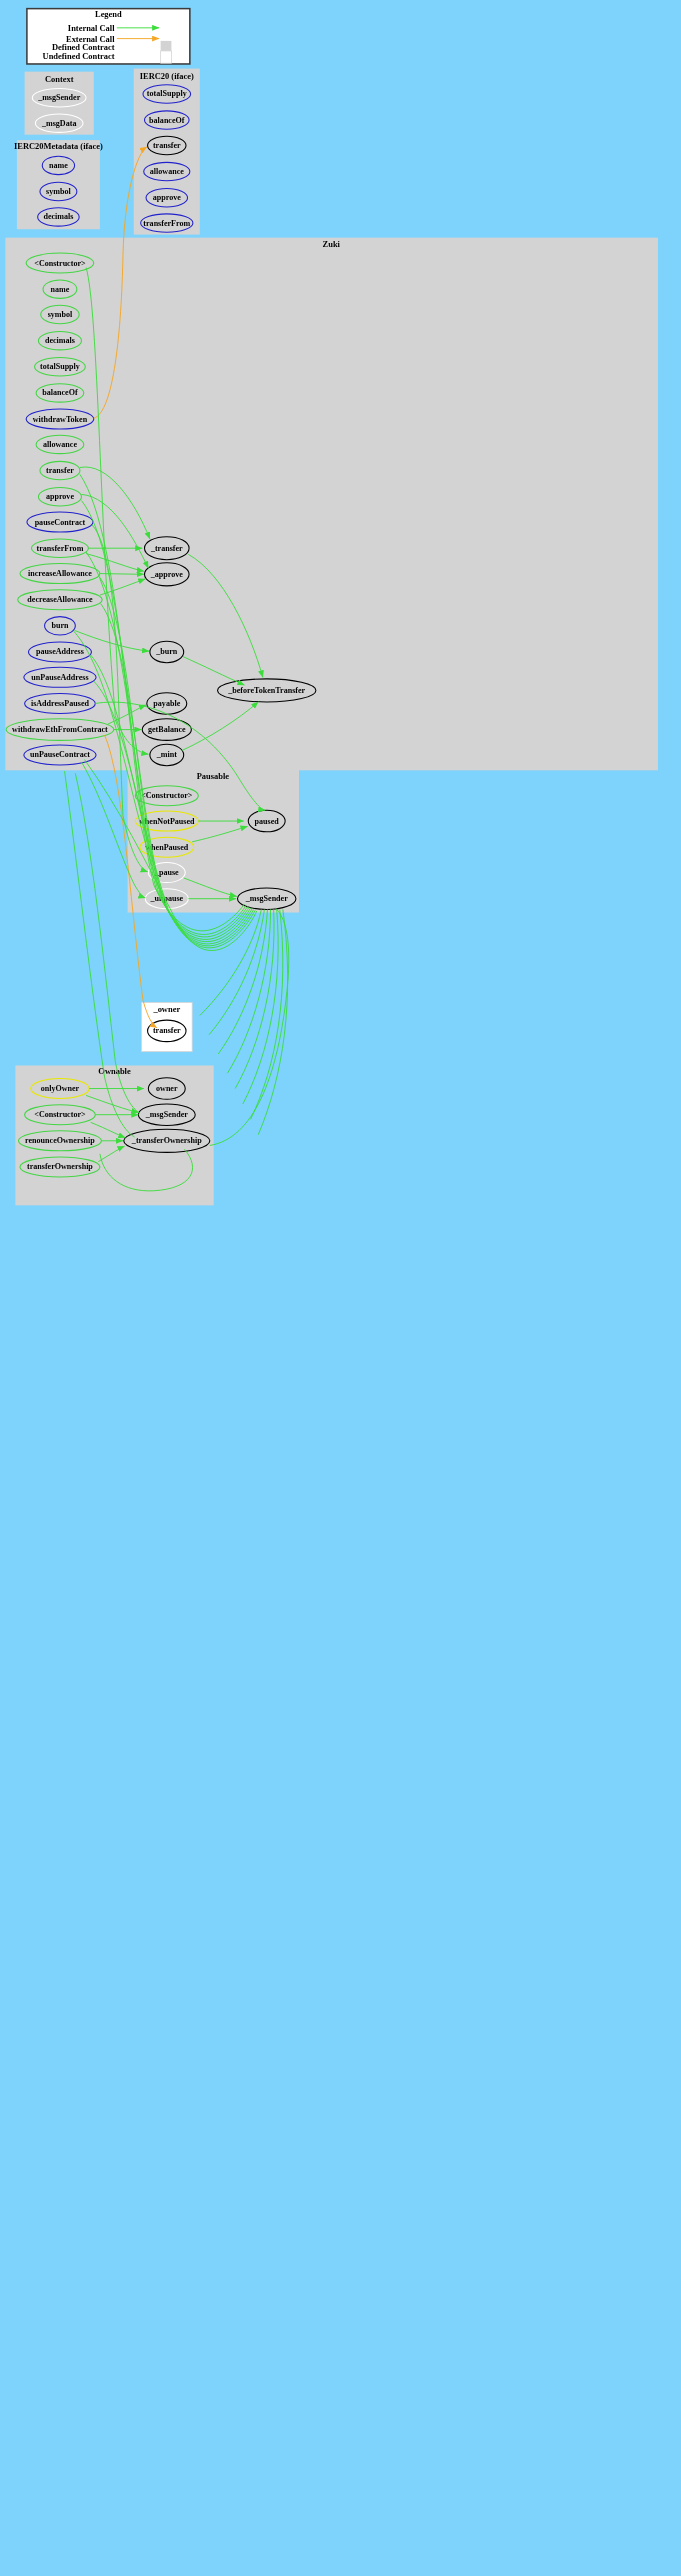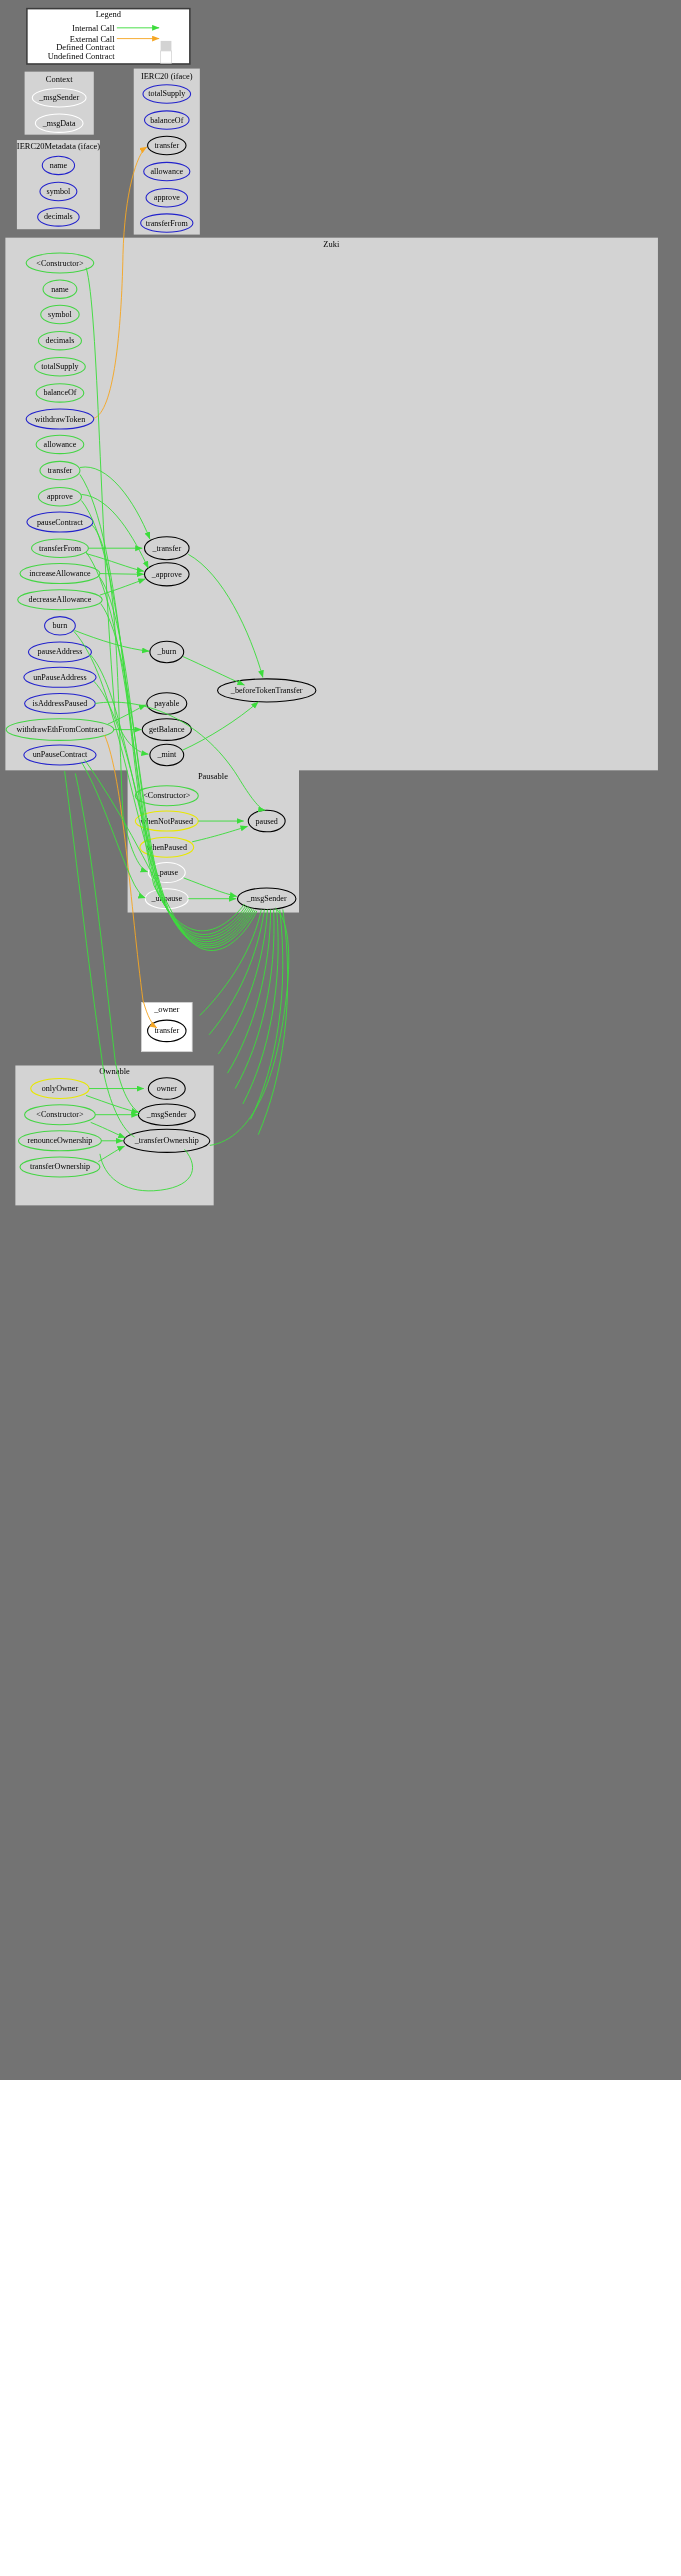--- a/index.html
+++ b/index.html
@@ -1,17 +1,17 @@
 <!DOCTYPE html>
 <html style="font-size:12.3px"><head>
 <meta charset="utf-8">
 <style>
   html,body{margin:0;padding:0;background:#ffffff;}
   body{font-family:"Liberation Serif","DejaVu Serif",serif;}
-  #stage{position:relative;width:681px;height:2080px;background:#737373;overflow:hidden;}
+  #stage{position:relative;width:681px;height:2576px;background:#7dd3fc;overflow:hidden;font-weight:bold;}
   #graph{position:absolute;left:0;top:0;width:681px;height:2576px;}
   .cluster-rect{fill:#d3d3d3;stroke:none;}
   .legend-rect{fill:#ffffff;stroke:#3b3b3b;stroke-width:2;}
   .cluster-label{font-size:11px;fill:#000;text-anchor:middle;dominant-baseline:middle;font-family:"Liberation Serif","DejaVu Serif",serif;}
   .node-label{font-size:10.5px;fill:#000;text-anchor:middle;dominant-baseline:central;font-family:"Liberation Serif","DejaVu Serif",serif;}
   .legend-text{font-size:11px;fill:#000;text-anchor:end;dominant-baseline:central;font-family:"Liberation Serif","DejaVu Serif",serif;}
   ellipse{fill:none;stroke-width:1.4;}
   .e-green{stroke:#44d544;}
   .e-blue{stroke:#2222cc;}
   .e-black{stroke:#000000;}

